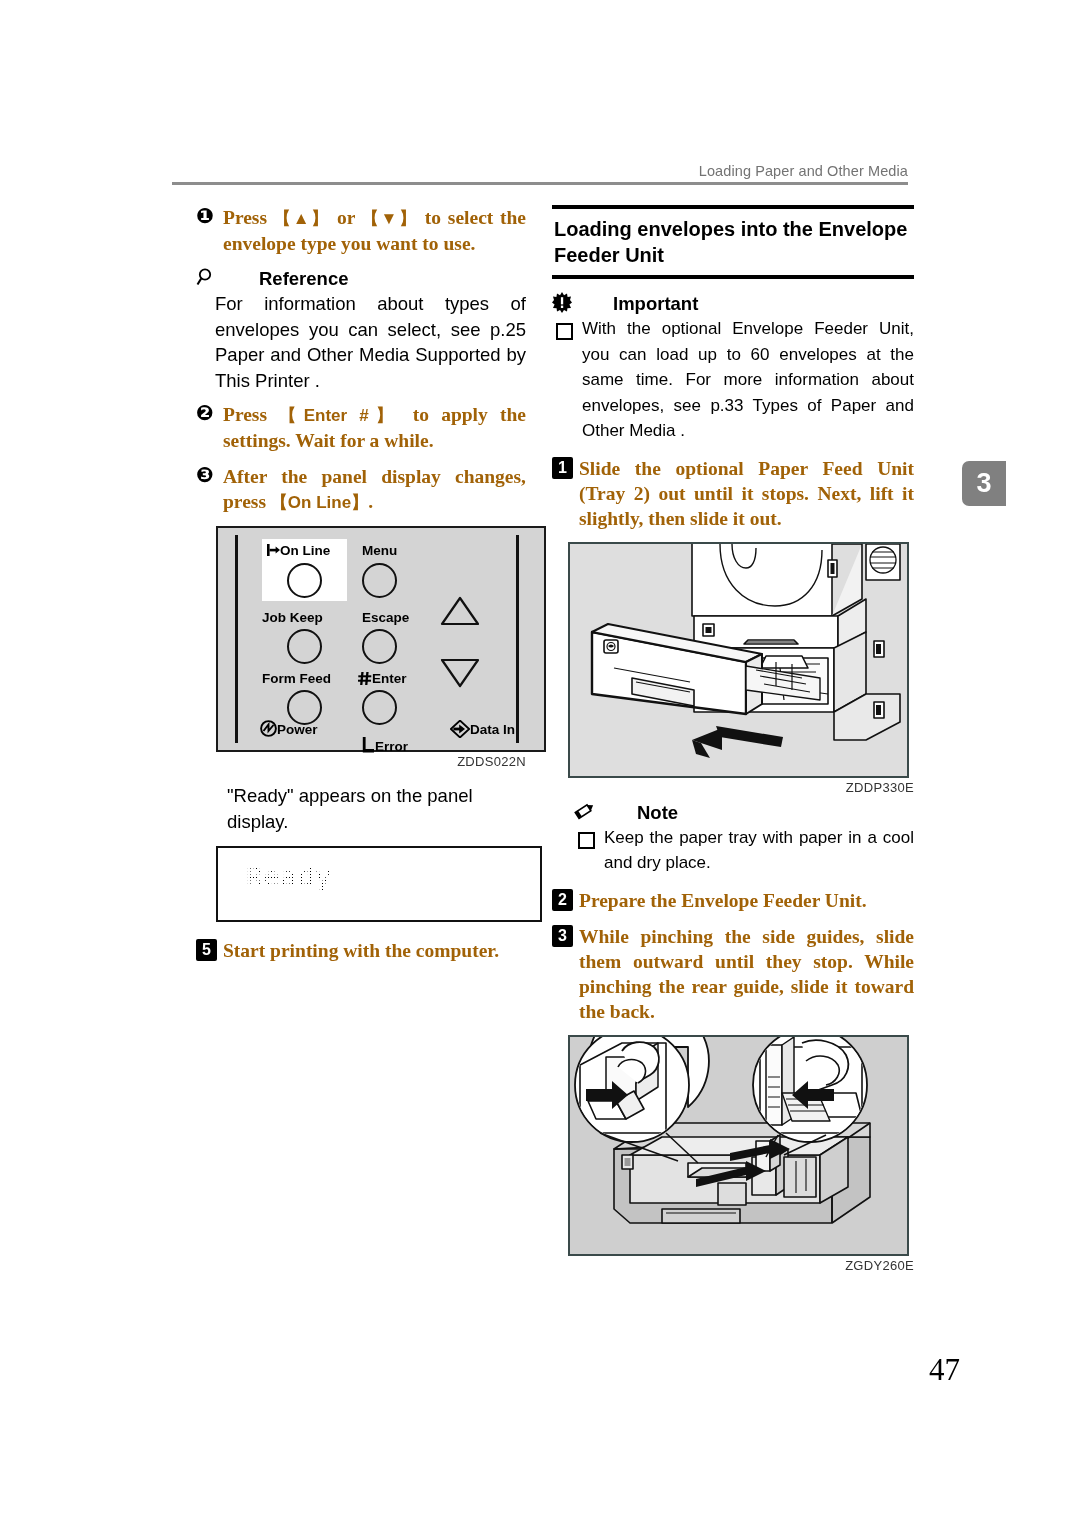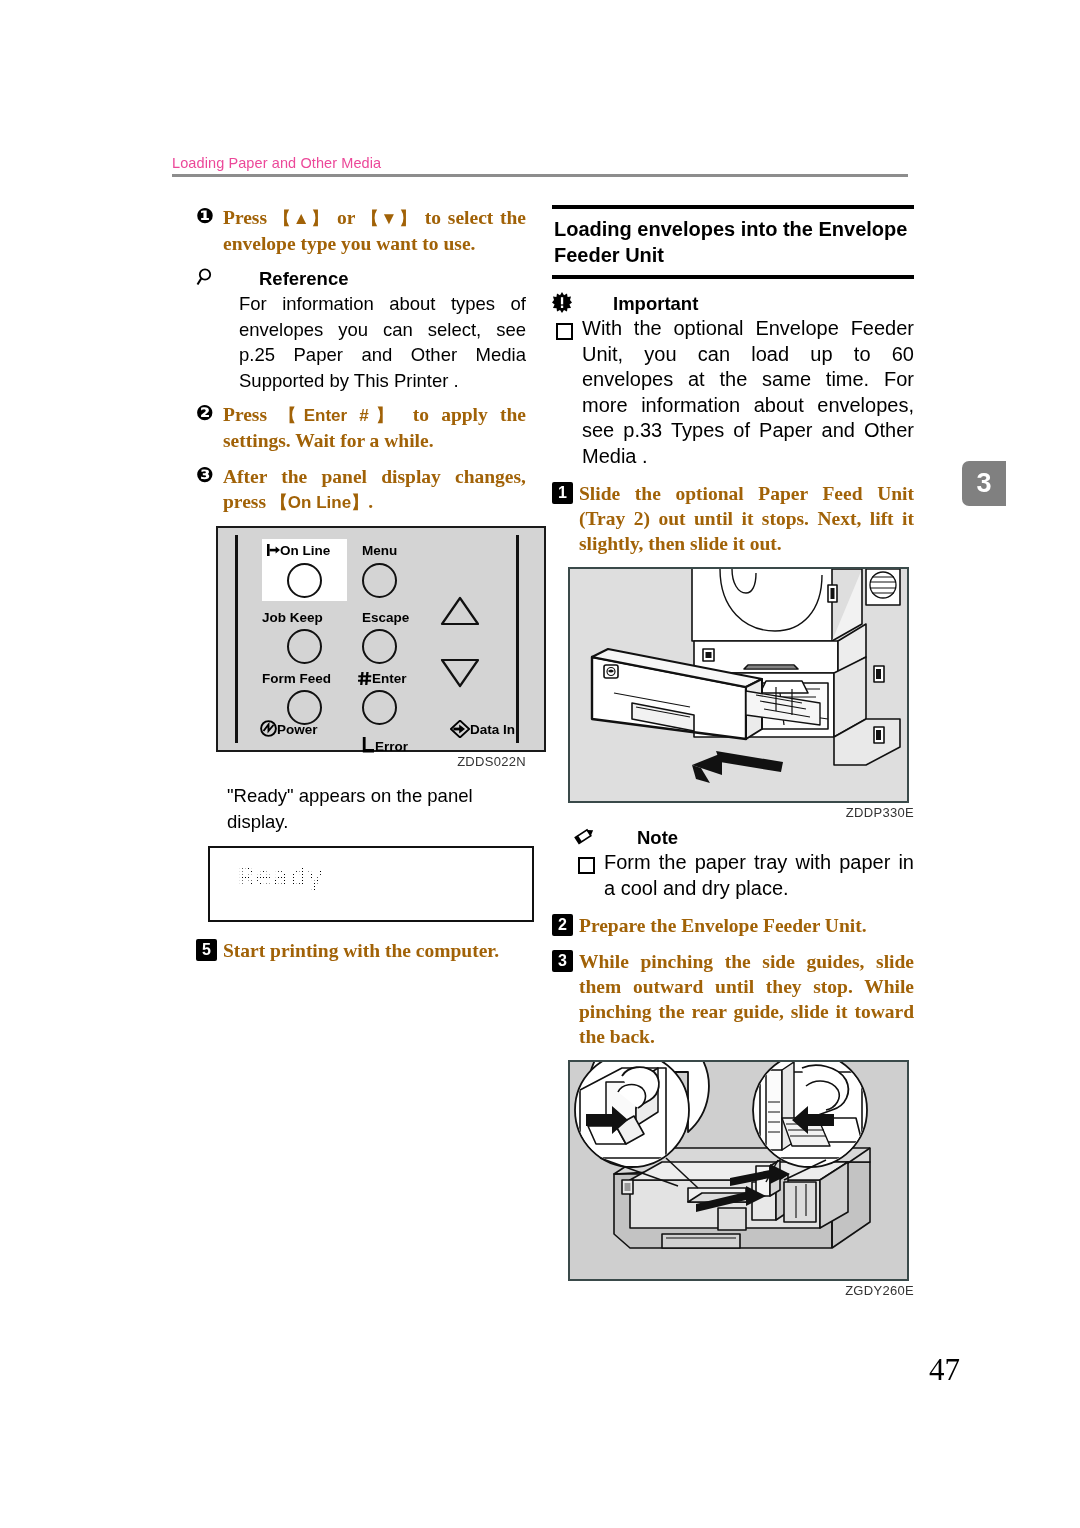--- a/index.html
+++ b/index.html
@@ -9,22 +9,23 @@
     position:relative;overflow:hidden;
   }
   .page{position:absolute;inset:0;}
 
   
   .header{
     position:absolute;left:172px;top:155px;width:736px;
   }
   .header-text{
     font-family:"Liberation Sans", sans-serif;
-    font-size:14.5px;color:#ec4899;text-align:left;
+    font-size:14.5px;color:#737373;text-align:right;
     letter-spacing:.1px;
+    margin-top:8px;
   }
   .header-rule{
     margin-top:3px;height:3px;background:#8d8d8d;
   }
 
   
   .chapter-tab{
     position:absolute;left:962px;top:461px;width:44px;height:45px;
     background:#808080;border-radius:7px 0 0 7px;
     color:#fff;font-family:"Liberation Sans",sans-serif;
@@ -78,31 +79,31 @@
     width:22px;height:22px;margin-right:2px;flex:0 0 auto;
     position:relative;
   }
   .tag-label{
     font-family:"Liberation Sans",sans-serif;
     font-weight:bold;font-size:18.5px;color:#000;line-height:20px;
   }
   .tag-sub{
     font-family:"Liberation Sans",sans-serif;
     font-size:18.5px;line-height:25.5px;color:#000;
-    margin-left:43px;text-align:justify;text-align-last:left;
+    margin-left:19px;text-align:justify;text-align-last:left;
   }
   .bullet-row{display:flex;margin-left:4px;}
   .bullet-box{
     flex:0 0 auto;width:13px;height:13px;border:2px solid #000;
     margin:7px 9px 0 0;
   }
   .bullet-text{
     flex:1 1 auto;
     font-family:"Liberation Sans",sans-serif;
-    font-size:20px;line-height:25.5px;color:#000;
+    font-size:17px;line-height:25.5px;color:#000;
     text-align:justify;text-align-last:left;
   }
 
   
   .figure{position:relative;margin:8px 0 0 0;padding-left:16px;}
   .fig-caption{
     font-family:"Liberation Sans",sans-serif;
     font-size:13px;color:#333;text-align:right;
     margin-top:2px;letter-spacing:.3px;
   }
@@ -293,21 +294,21 @@
             <rect x="3.4" y="7.6" width="8" height="2.8" fill="#000"></rect>
             <polygon points="9.2,4.6 15,9 9.2,13.4" fill="#000"></polygon>
           </svg><span>Data In</span>
         </div>
       </div>
       <div class="fig-caption">ZDDS022N</div>
     </div>
 
     <div class="plain" style="margin-top:14px">"Ready" appears on the panel display.</div>
 
-    <div class="lcd" style="margin-left:12px">
+    <div class="lcd" style="margin-left:20px">
       <div class="lcd-text dotty">Ready</div>
     </div>
 
     <div class="step" style="margin-top:16px">
       <div class="step-num square">
         <span class="sq">5</span>
       </div>
       <div class="step-body">Start printing with the computer.</div>
     </div>
 
@@ -421,21 +422,21 @@
             <polygon points="2,6 16,6 16,13 2,13" fill="#fff" stroke="#000" stroke-width="1.6"></polygon>
             <polygon points="16,6 21,9.5 16,13" fill="#000"></polygon>
             <rect x="2" y="6" width="3.4" height="7" fill="#000"></rect>
           </g>
         </svg>
       </div>
       <div class="tag-label">Note</div>
     </div>
     <div class="bullet-row" style="margin-left:26px">
       <div class="bullet-box"></div>
-      <div class="bullet-text">Form the paper tray with paper in a cool and dry place.</div>
+      <div class="bullet-text">Keep the paper tray with paper in a cool and dry place.</div>
     </div>
 
     <div class="step" style="margin-top:12px">
       <div class="step-num square">
         <span class="sq">2</span>
       </div>
       <div class="step-body just">Prepare the Envelope Feeder Unit.</div>
     </div>
 
     <div class="step">

